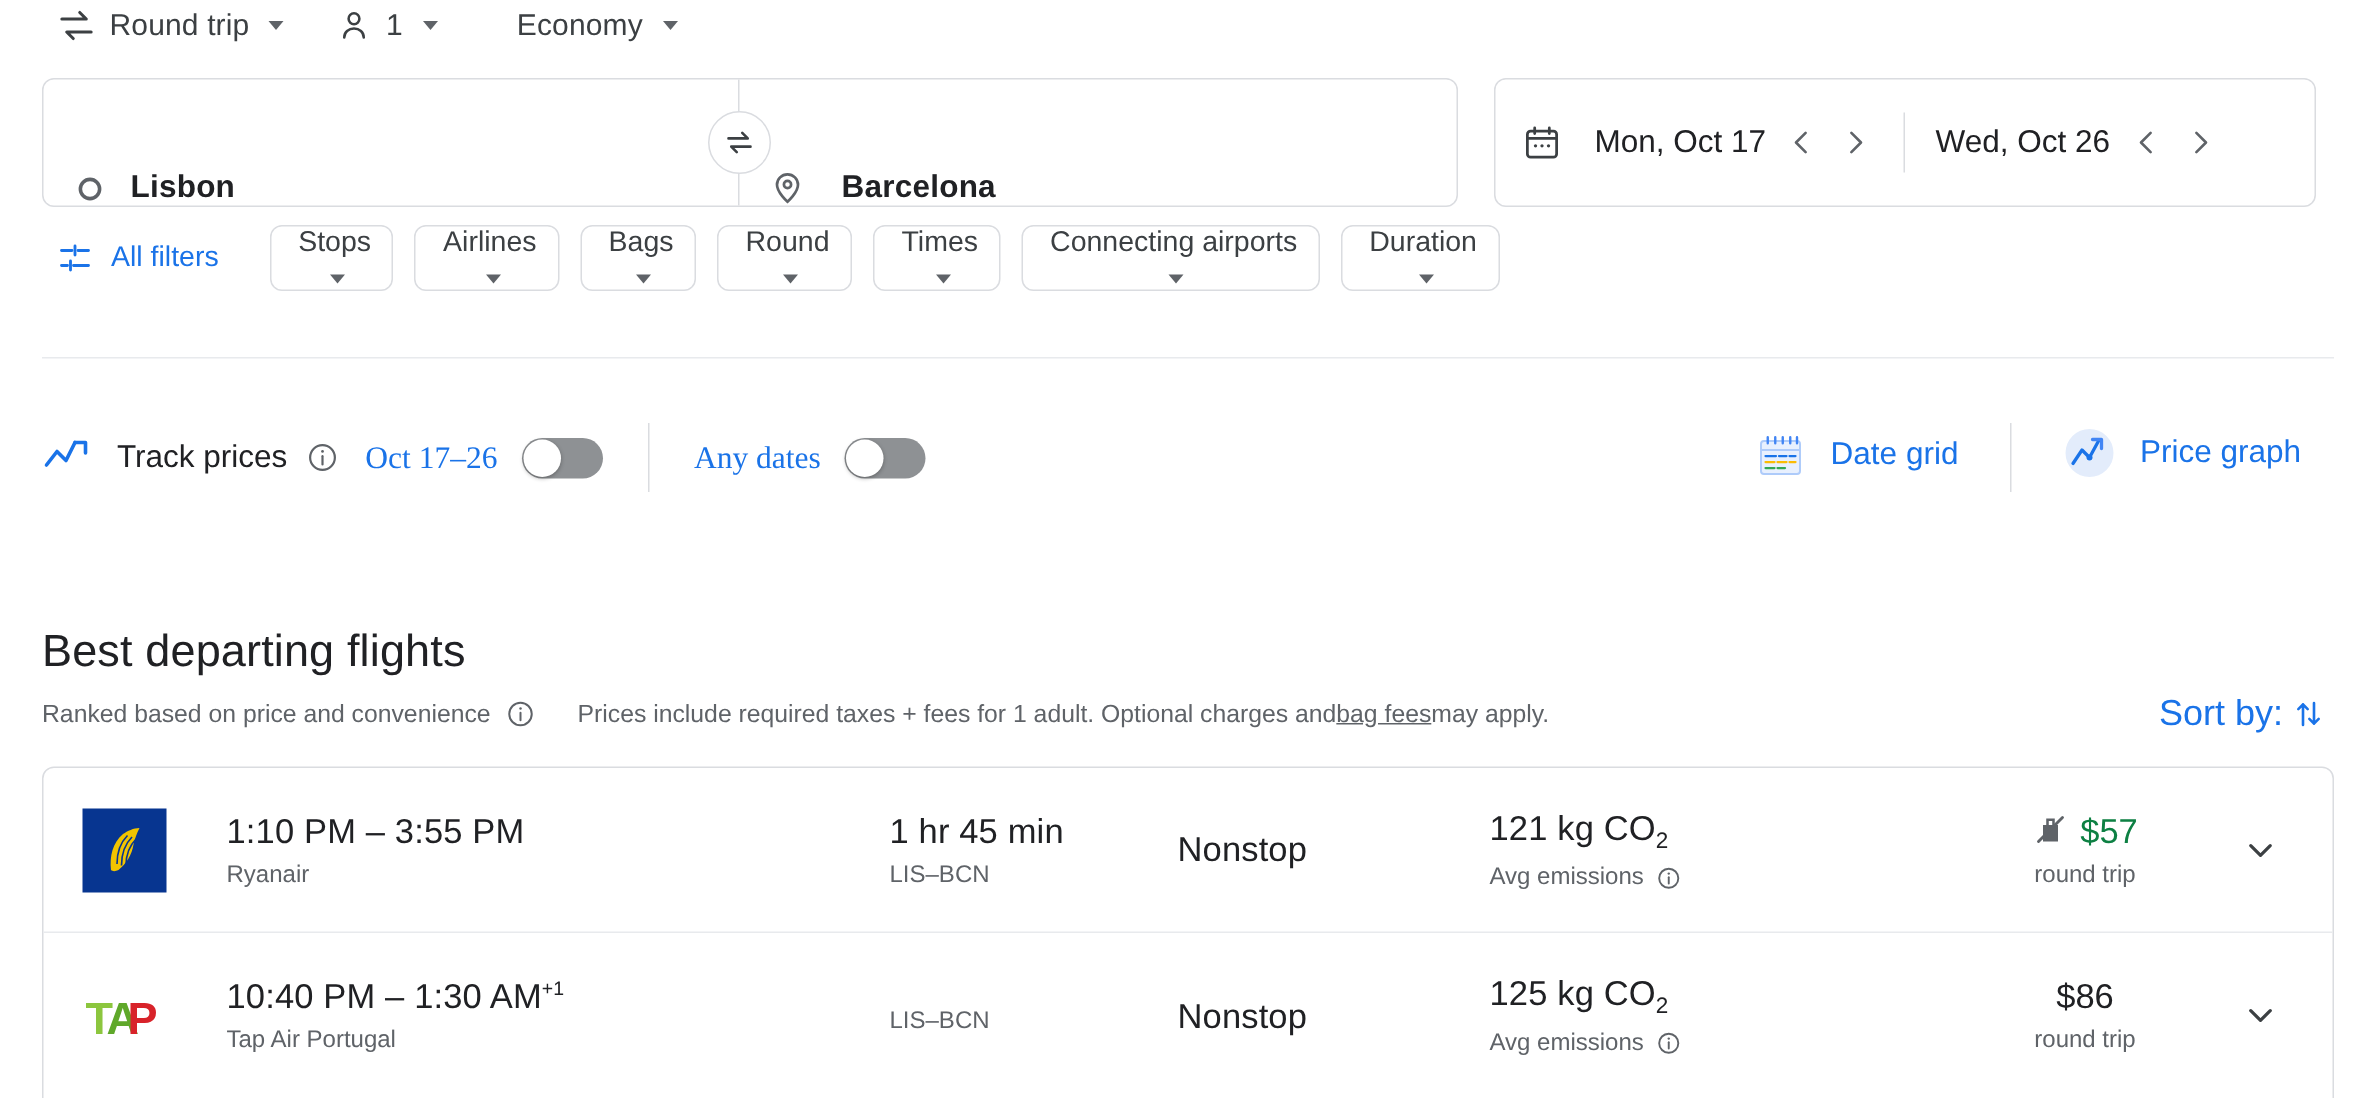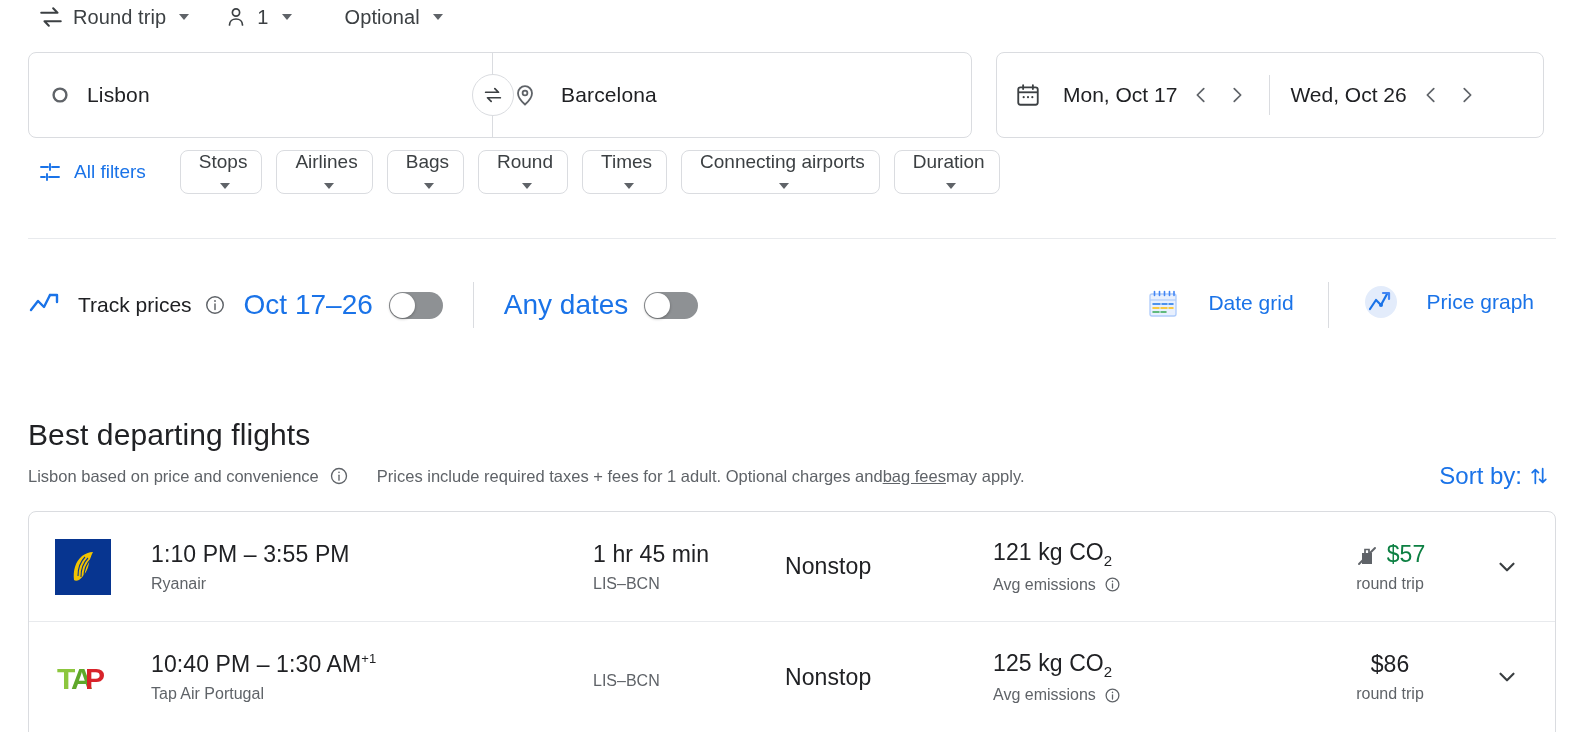--- a/index.html
+++ b/index.html
@@ -37,23 +37,24 @@
     position: absolute; left: 28px; top: 52px;
     display: flex; align-items: stretch;
   }
   .field-group {
     display: flex; align-items: stretch;
     border: 1px solid #dadce0; border-radius: 8px;
     height: 86px; background: #fff;
   }
   .where-group { width: 944px; position: relative; }
   .field {
-    display: flex; align-items: center; gap: 16px;
+    display: flex; align-items: flex-end; gap: 16px;
     padding: 0 20px; height: 100%;
     cursor: text;
+    font-weight: bold;
   }
   .field .val { font-size: 21px; color: #202124; letter-spacing: .15px; }
   .divider-v { width: 1px; background: #dadce0; align-self: stretch; margin: 0; }
   .field-from { width: 463px; }
   .field-to   { flex: 1; gap: 24px; }
   .swap-btn {
     position: absolute; left: 443px; top: 50%;
     transform: translate(0,-50%);
     width: 42px; height: 42px; border-radius: 50%;
     background: #fff; border: 1px solid #dadce0;
@@ -109,36 +110,36 @@
     position: absolute; left: 28px; top: 270px;
     width: 1528px; height: 58px;
     display: flex; align-items: flex-end;
   }
   .track-left { display: flex; align-items: center; gap: 0; }
   .track-label {
     font-size: 21px; color: #202124; margin-left: 18px; margin-right: 12px;
   }
   .info-ic { cursor: pointer; }
   .blue-link {
-    font-size: 28px; color: #1a73e8; cursor: pointer;
-    margin-left: 18px; margin-right: 16px; white-space: nowrap;
+    font-size: 21px; color: #1a73e8; cursor: pointer;
+    margin-left: 18px; margin-right: 16px; white-space: nowrap; font-family: Liberation Serif, serif;
   }
   .toggle {
     width: 54px; height: 27px; border-radius: 14px;
     background: #8e9194; position: relative; cursor: pointer; flex: none;
   }
   .toggle .knob {
     position: absolute; left: 1px; top: 1px;
     width: 25px; height: 25px; border-radius: 50%;
     background: #fff; box-shadow: 0 1px 3px rgba(0,0,0,.3);
   }
   .vsep { width: 1px; height: 46px; background: #dadce0; margin: 0 30px; }
   .track-spacer { flex: 1; }
   .view-btn {
-    display: flex; align-items: center; gap: 28px;
+    display: flex; align-items: center; gap: 16px;
     color: #1a73e8; font-size: 21px; cursor: pointer;
     padding: 8px 14px; border-radius: 6px; white-space: nowrap;
   }
 
   
   .sec-title {
     position: absolute; left: 28px; top: 418px;
     font-size: 30px; font-weight: 400; color: #202124; letter-spacing: .1px;
   }
   .sub-row {
@@ -182,21 +183,21 @@
   .col-stops { width: 208px; flex: none; }
   .col-emis  { flex: 1; }
   .col-price {
     width: 170px; flex: none; text-align: center;
     display: flex; flex-direction: column; align-items: center;
   }
   .col-exp { width: 64px; flex: none; display: flex; justify-content: center; }
   .big { font-size: 23px; color: #202124; letter-spacing: .1px; white-space: nowrap; }
   .big sup { font-size: 13px; vertical-align: super; }
   .small { font-size: 16px; color: #5f6368; margin-top: 7px; }
-  .price-line { display: flex; align-items: flex-end; gap: 8px; }
+  .price-line { display: flex; align-items: flex-start; gap: 8px; }
   .price-val { font-size: 23px; }
   .price-green { color: #0d8043; }
   .price-dark { color: #202124; }
   .emis-line { display: flex; align-items: center; gap: 8px; margin-top: 7px; }
   .expand-btn {
     width: 44px; height: 44px; border-radius: 50%;
     display: flex; align-items: center; justify-content: center;
   }
   svg { display: block; }
 </style>
@@ -223,21 +224,21 @@
         <svg width="24" height="24" viewBox="0 0 24 24" fill="none" stroke="#3c4043" stroke-width="1.7" stroke-linecap="round">
           <circle cx="12" cy="7.5" r="3.6"></circle>
           <path d="M5.5 20c0-3.6 2.9-6 6.5-6s6.5 2.4 6.5 6"></path>
         </svg>
       </span>
       <span class="lbl">1</span>
       <span class="caret"></span>
     </div>
 
     <div class="trip-opt" style="margin-left:36px">
-      <span class="lbl">Optional</span>
+      <span class="lbl">Economy</span>
       <span class="caret"></span>
     </div>
   </div>
 
   <div class="search-row">
 
     <div class="field-group where-group">
       <div class="field field-from">
         <span class="ic">
           <svg width="22" height="22" viewBox="0 0 24 24" fill="none" stroke="#5f6368" stroke-width="2.6">
@@ -408,21 +409,21 @@
           <circle cx="18" cy="21" r="2" fill="#1a73e8"></circle>
         </svg>
       </span>
       <span>Price graph</span>
     </div>
   </div>
 
   <div class="sec-title">Best departing flights</div>
 
   <div class="sub-row">
-    <span class="sub-txt">Lisbon based on price and convenience</span>
+    <span class="sub-txt">Ranked based on price and convenience</span>
     <span class="ic" style="margin-left:10px">
       <svg width="20" height="20" viewBox="0 0 24 24" fill="none" stroke="#5f6368" stroke-width="1.6">
         <circle cx="12" cy="12" r="9"></circle>
         <path d="M12 11v6" stroke-linecap="round"></path>
         <circle cx="12" cy="7.6" r="1" fill="#5f6368" stroke="none"></circle>
       </svg>
     </span>
     <span class="sub-gap"></span>
     <span class="sub-txt">Prices include required taxes + fees for 1 adult. Optional charges and </span>
     <span class="sub-txt mutedlink">bag fees</span>

